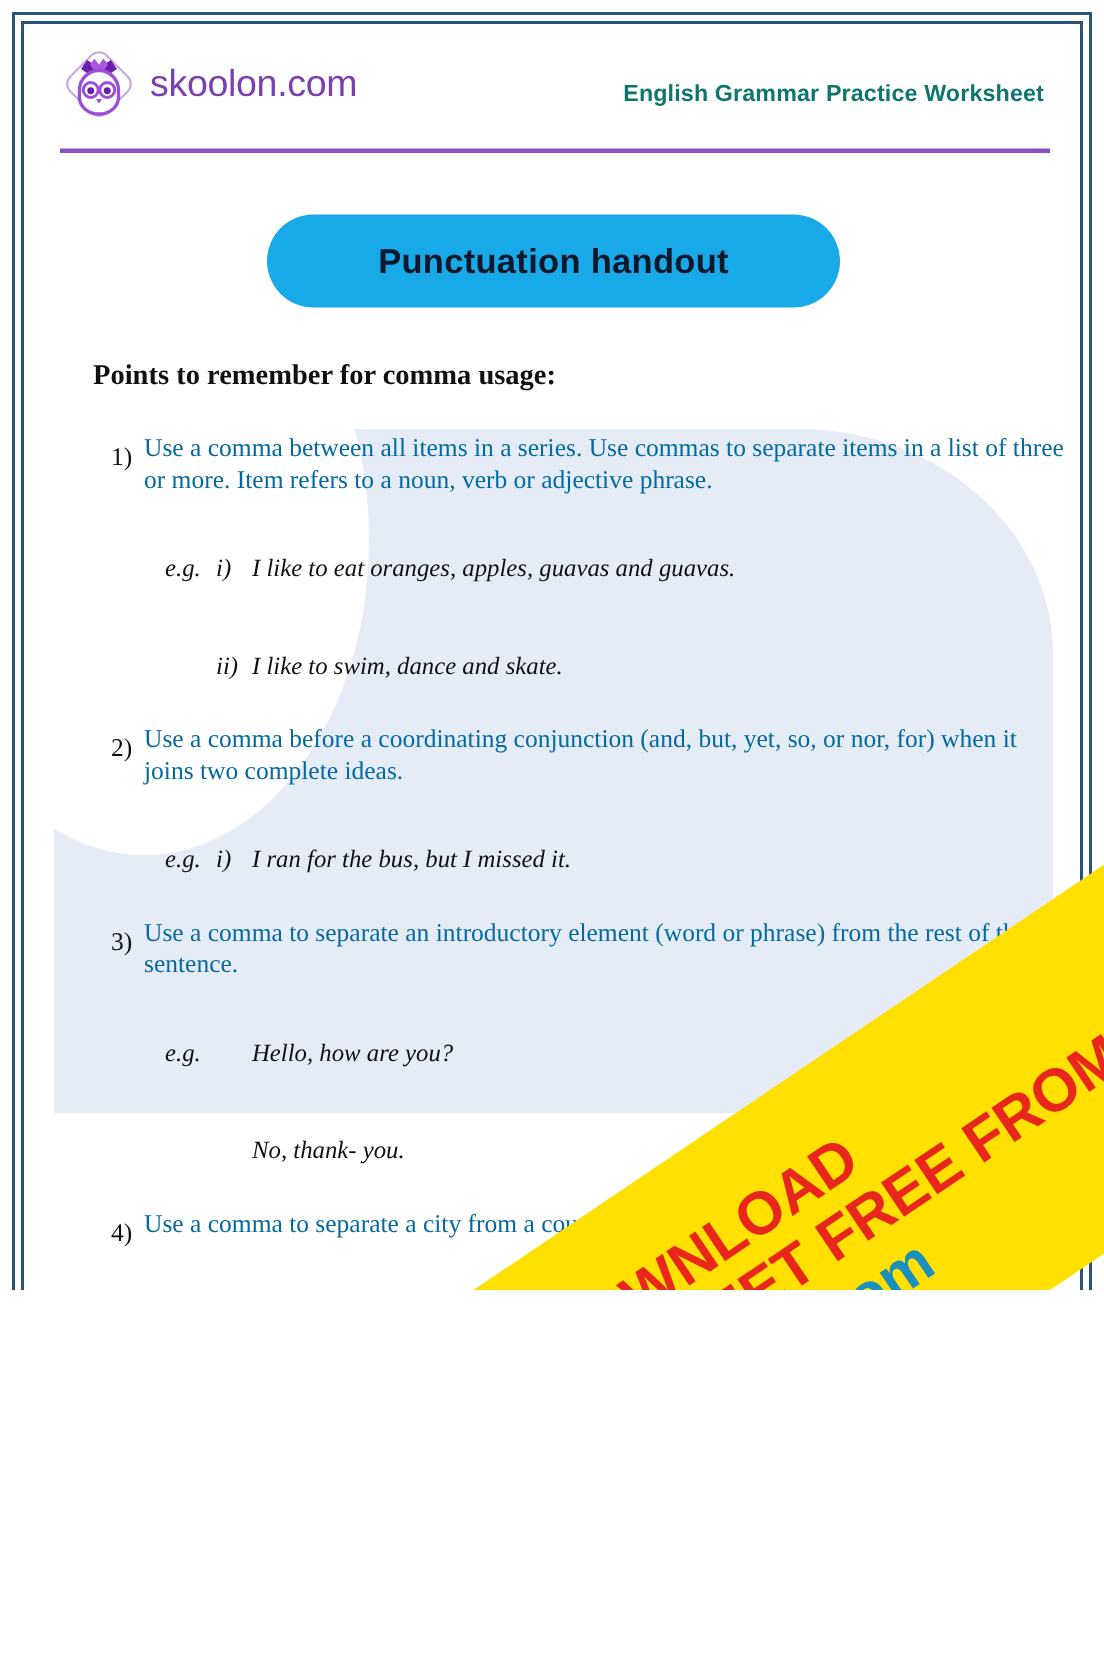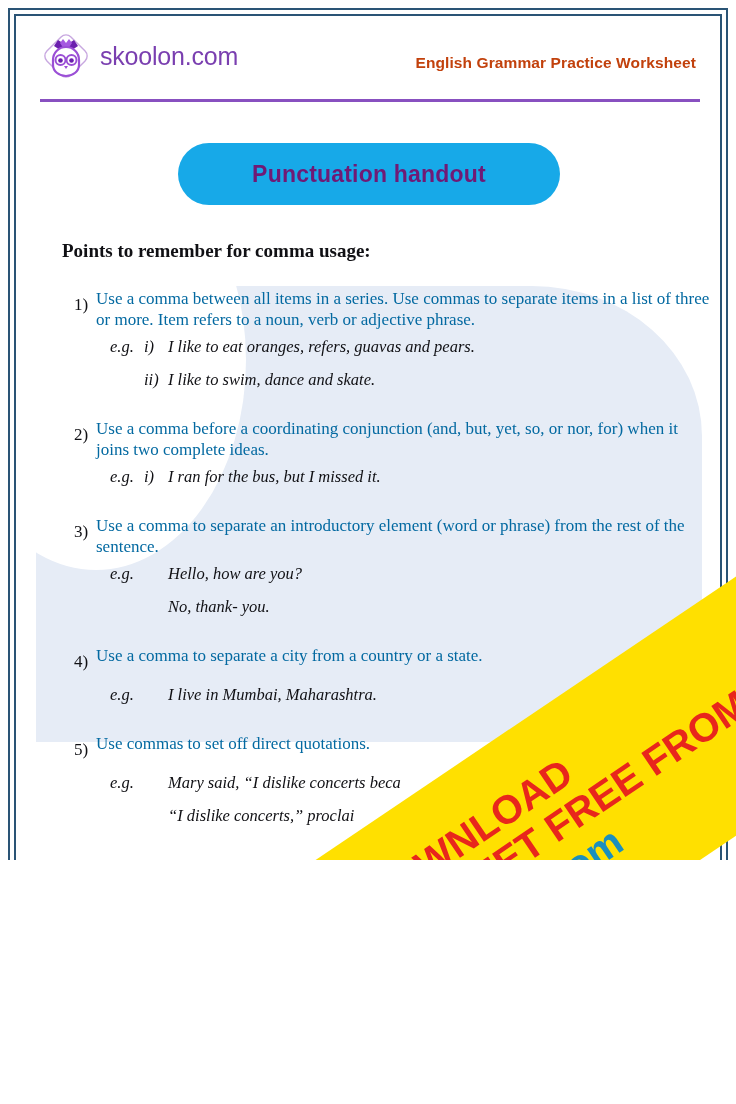--- a/index.html
+++ b/index.html
@@ -110,21 +110,21 @@
     margin-left: 8px;
     letter-spacing: -0.2px;
   }
   .header-title {
     position: absolute;
     right: 4px;
     top: 24px;
     font-family: "Liberation Sans", sans-serif;
     font-size: 15.5px;
     font-weight: bold;
-    color: #c2410c;
+    color: #0f766e;
     letter-spacing: 0.1px;
   }
   .header-rule {
     position: absolute;
     left: 40px;
     top: 99px;
     width: 660px;
     height: 2.5px;
     background: #8850c0;
     z-index: 3;
@@ -141,21 +141,21 @@
     border-radius: 31px;
     display: flex;
     align-items: center;
     justify-content: center;
     z-index: 3;
   }
   .title-pill-text {
     font-family: "Liberation Sans", sans-serif;
     font-size: 23px;
     font-weight: bold;
-    color: #701a75;
+    color: #0f172a;
     letter-spacing: 0.2px;
   }
 
   
   .content {
     position: absolute;
     left: 60px;
     top: 240px;
     width: 652px;
     z-index: 3;
@@ -191,20 +191,21 @@
     line-height: 21px;
   }
   .examples {
     margin-left: 50px;
     margin-top: 0;
   }
   .ex-row {
     display: flex;
     align-items: flex-start;
     line-height: 33px;
+    margin-top: 32px;
   }
   .ex-label {
     width: 34px;
     flex: 0 0 34px;
     font-style: italic;
     font-size: 16.5px;
     color: #101014;
   }
   .ex-marker {
     width: 24px;
@@ -347,21 +348,21 @@
     <div id="rules-host">
         <div class="rule-item">
           <div class="rule-row">
             <div class="rule-num">1)</div>
             <div class="rule-text">Use a comma between all items in a series. Use commas to separate items in a list of three or more. Item refers to a noun, verb or adjective phrase.</div>
           </div>
           <div class="examples">
             <div class="ex-row">
               <span class="ex-label">e.g.</span>
               <span class="ex-marker">i)</span>
-              <span class="ex-text">I like to eat oranges, refers, guavas and pears.</span>
+              <span class="ex-text">I like to eat oranges, apples, guavas and guavas.</span>
             </div>
             <div class="ex-row indented">
               <span class="ex-label">e.g.</span>
               <span class="ex-marker">ii)</span>
               <span class="ex-text">I like to swim, dance and skate.</span>
             </div>
           </div>
         </div>
         <div class="rule-item">
           <div class="rule-row">

